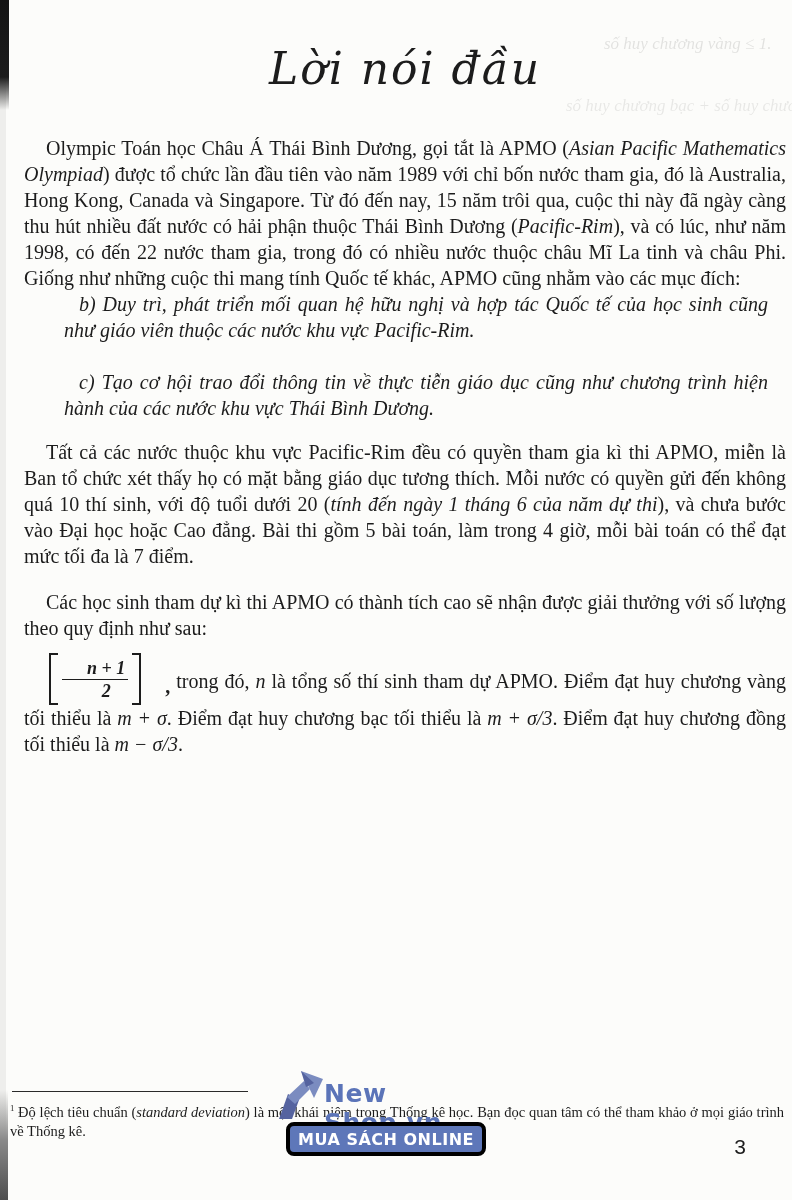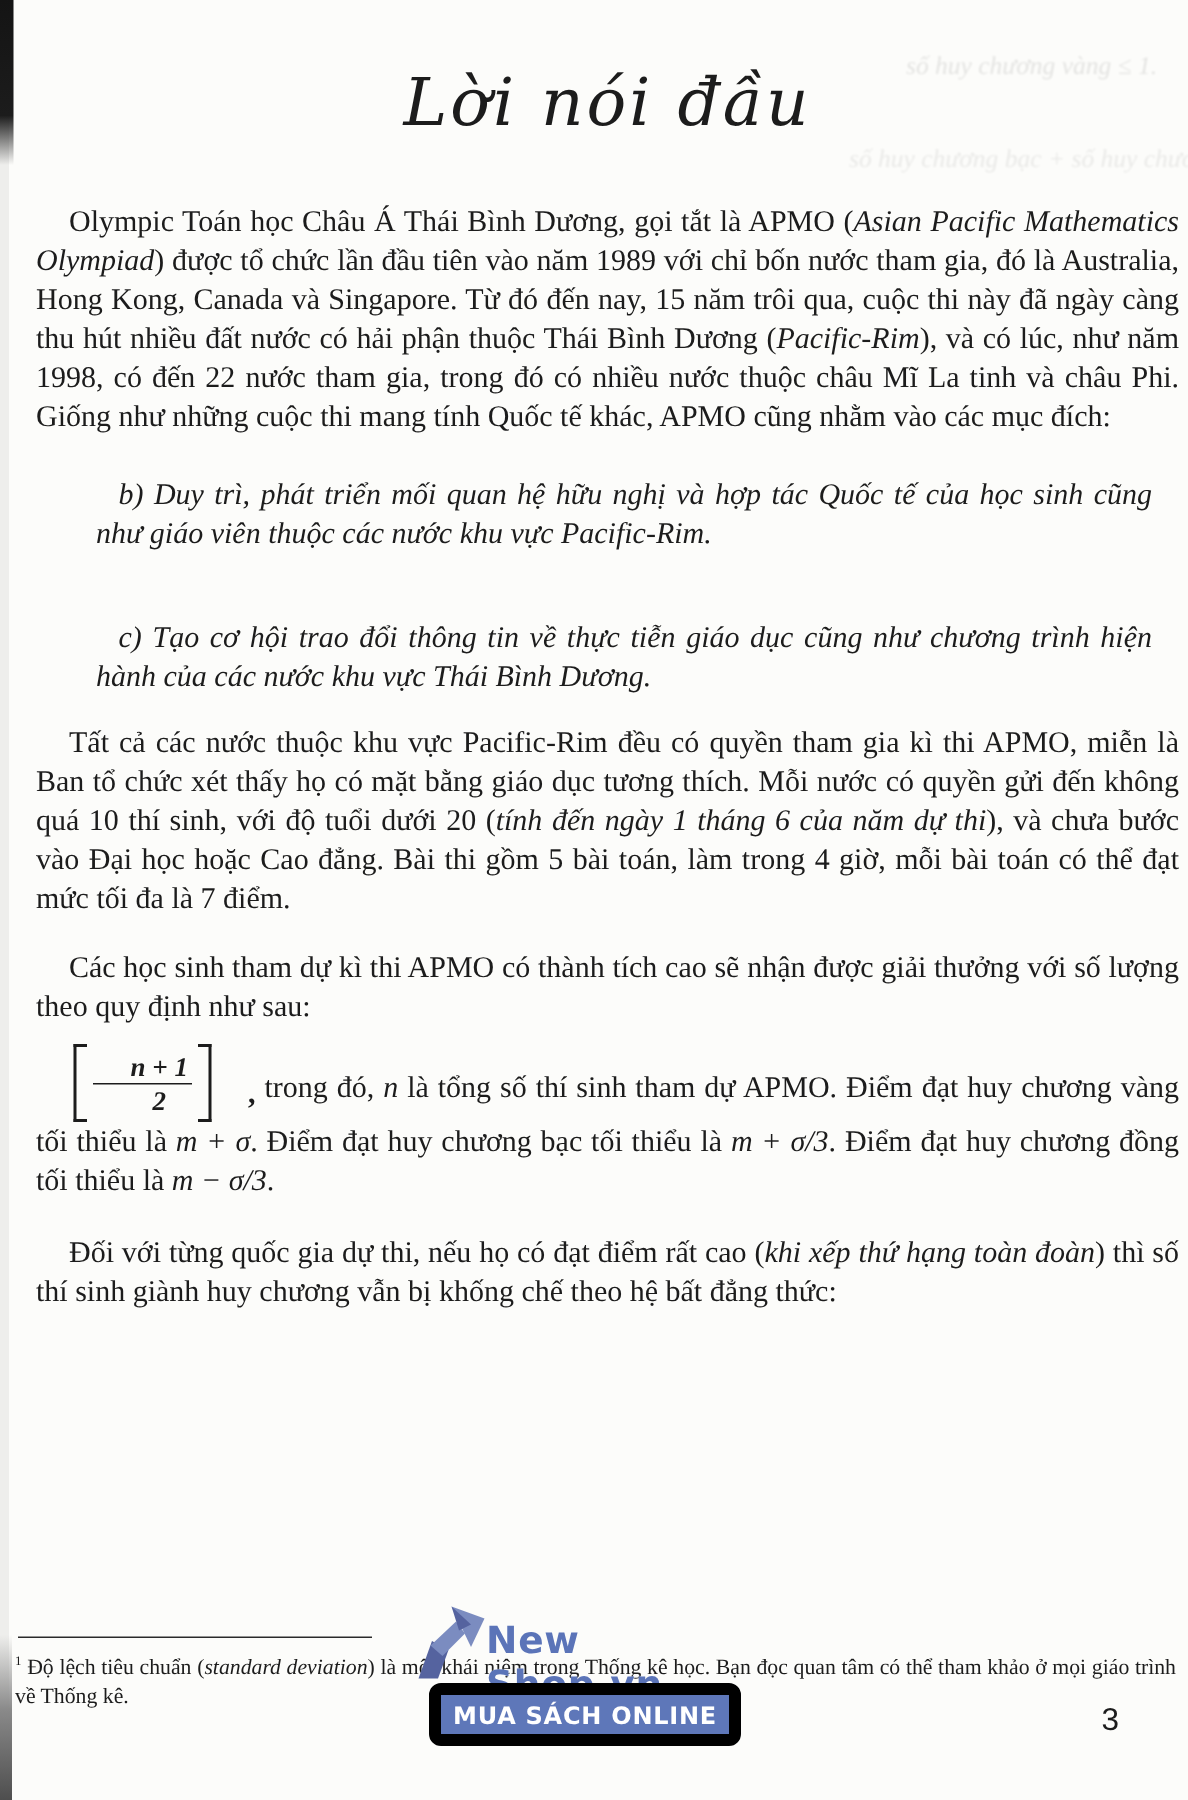--- a/index.html
+++ b/index.html
@@ -24,22 +24,22 @@
   .title{
     font-family:"DejaVu Serif", serif;font-style:italic;font-weight:500;
     font-size:44px;letter-spacing:2px;text-align:center;
     margin:42px 0 0 0;line-height:53px;
   }
   p{margin:0;font-size:20px;line-height:26px;text-align:justify;}
   .body-par{text-indent:22px;}
   .p1{margin-top:40px;}
   .item{margin:0 18px 0 40px;text-indent:15px;font-style:italic;}
   .item-a{margin-top:22px;}
-  .item-b{margin-top:26px;}
-  .item-c{margin-top:43px;font-family:Liberation Serif, serif;}
+  .item-b{}
+  .item-c{margin-top:26px;font-family:Liberation Serif, serif;}
   .p2{margin-top:18px;}
   .p3{margin-top:20px;}
   .p4{margin-top:12px;}
   .p5{margin-top:20px;}
   .p6{margin-top:22px;}
   .it{font-style:italic;}
   .math{font-style:italic;}
   sup{font-size:0.6em;line-height:0;}
 
   
@@ -59,21 +59,21 @@
     font-size:14.5px;line-height:19px;text-align:justify;}
 
   
   .wm{position:absolute;left:270px;top:1066px;width:230px;height:88px;}
   .wm-logo{position:absolute;left:54px;top:13px;
     font-family:"DejaVu Sans", sans-serif;font-weight:bold;font-size:25px;
     color:#5b74b8;letter-spacing:0.5px;text-shadow:0 0 1px rgba(255,255,255,0.8);}
   .wm-arrow{position:absolute;left:4px;top:4px;}
   .wm-banner{
     position:absolute;left:16px;top:56px;width:192px;height:26px;
-    background:#5e77b9;border:8px solid #000000;border-radius:8px;
+    background:#5e77b9;border:4px solid #000000;border-radius:8px;
     display:flex;align-items:center;justify-content:center;
     font-family:"DejaVu Sans", sans-serif;font-weight:bold;font-size:16px;
     color:#ffffff;letter-spacing:0.5px;white-space:nowrap;
   }
   .page-number{position:absolute;right:46px;top:1135px;font-size:21px;
     font-family:"Liberation Sans", sans-serif;}
 </style>
 </head>
 <body>
 
@@ -102,21 +102,20 @@
           <span class="brk brk-l"></span>
           <span class="frac">
             <span class="num">n + 1</span>
             <span class="den">2</span>
           </span>
           <span class="brk brk-r"></span>
           <span class="frac-comma">,</span>
         </span><span><span> trong đó, </span><span class="math">n</span><span> là tổng số thí sinh tham dự APMO. Điểm đạt huy chương vàng tối thiểu là </span><span class="math">m + σ</span><span>. Điểm đạt huy chương bạc tối thiểu là </span><span class="math">m + σ/3</span><span>. Điểm đạt huy chương đồng tối thiểu là </span><span class="math">m − σ/3</span><span>.</span></span></p>
 
 
-    <p class="body-par p6"><span>Đối với từng quốc gia dự thi, nếu họ có đạt điểm rất cao (</span><span class="it">khi xếp thứ hạng toàn đoàn</span><span>) thì số thí sinh giành huy chương vẫn bị khống chế theo hệ bất đẳng thức:</span></p>
   </div>
 
   <div class="footnote-rule"></div>
   <div class="footnote"><sup>1</sup><span> Độ lệch tiêu chuẩn (</span><span class="it">standard deviation</span><span>) là một khái niệm trong Thống kê học. Bạn đọc quan tâm có thể tham khảo ở mọi giáo trình về Thống kê.</span></div>
 
   <div class="wm">
     <svg class="wm-arrow" width="50" height="50" viewBox="0 0 50 50">
       <polygon fill="#55639f" points="5,49 14,24 25,30 18,49"></polygon>
       <polygon fill="#7b8cc0" points="13,27 30,11 36,19 21,34"></polygon>
       <polygon fill="#7b8cc0" points="27,1 49,9 40,28"></polygon>

